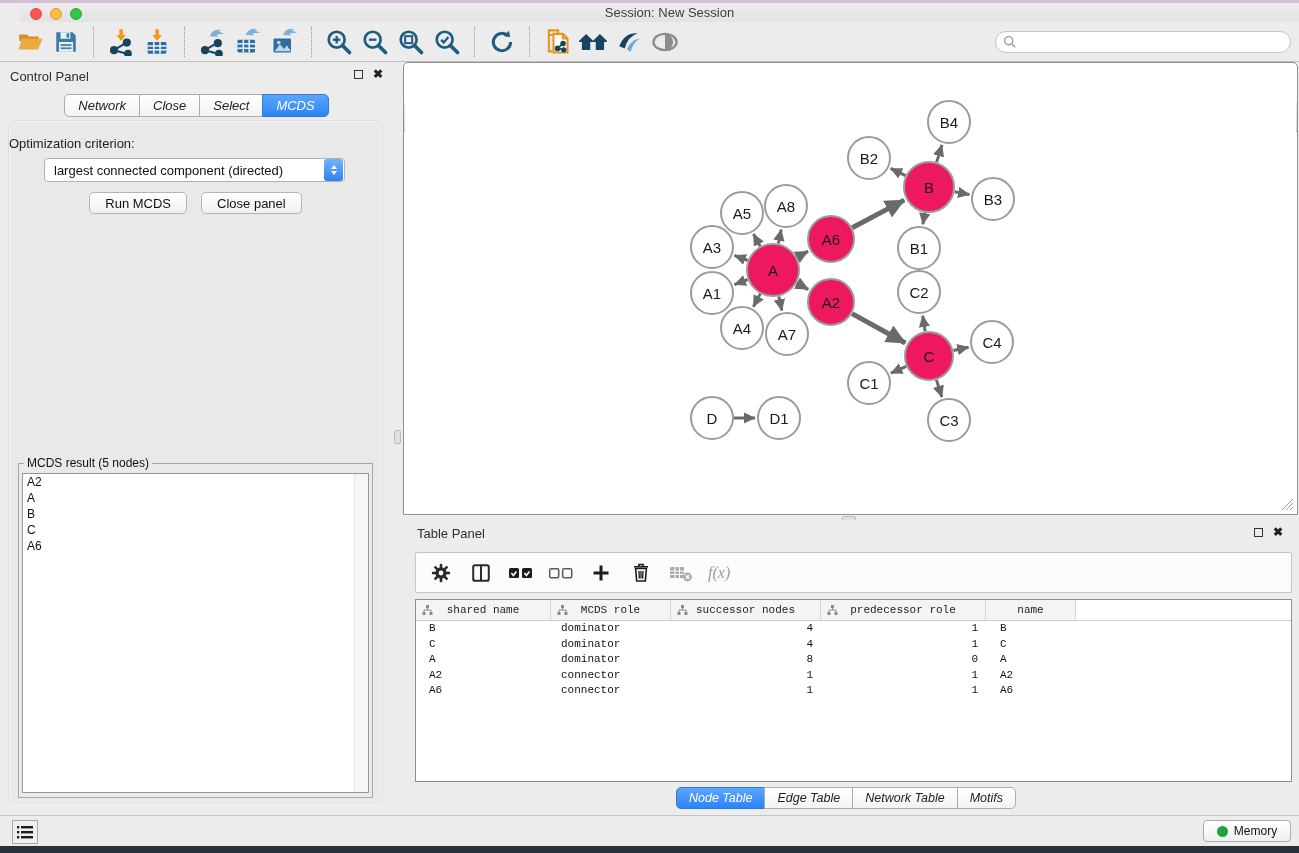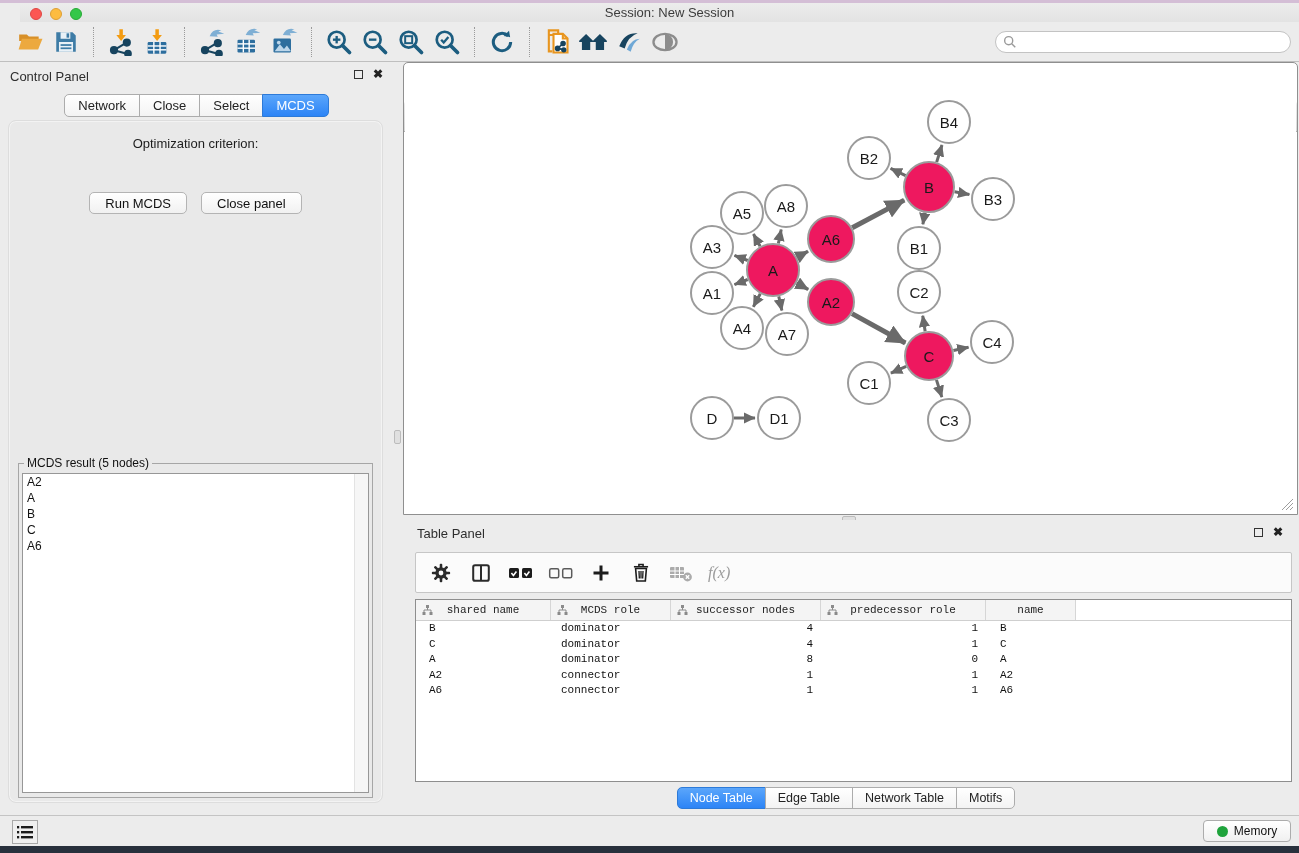--- a/index.html
+++ b/index.html
@@ -38,32 +38,32 @@
   
   .control-panel { position:absolute; left:0; top:62px; width:393px; height:753px; background:#ececec; }
   .panel-header { position:relative; height:28px; }
   .panel-header .ph-title { position:absolute; left:10px; top:7px; font-size:13px; color:#2e2e2e; }
   .ph-icons { position:absolute; right:10px; top:7px; display:flex; gap:10px; align-items:center; }
   .float-box { width:9px; height:9px; border:1.5px solid #333; display:inline-block; }
   .close-x { font-size:12px; font-weight:bold; color:#222; line-height:10px; }
   .seg { display:inline-flex; }
   .seg .tab {
     background:linear-gradient(#ffffff,#f3f3f3); border:1px solid #acacac; margin-left:-1px;
-    font-size:13px; padding:3px 13px; color:#222; cursor:default; white-space:nowrap;
+    font-size:13px; padding:3px 13px; color:#222; cursor:default; white-space:nowrap;font-style:italic;
   }
   .seg .tab:first-child { border-radius:5px 0 0 5px; margin-left:0; }
   .seg .tab:last-child { border-radius:0 5px 5px 0; }
   .seg .tab.selected { background:linear-gradient(#5ba6fb,#2c84f6); border-color:#2d7ad8; color:#fff; }
   .cp-tabs { position:absolute; left:0; right:0; top:32px; text-align:center; }
   .cp-box {
     position:absolute; left:8px; right:10px; top:58px; bottom:12px;
     background:#e9e9e9; border:1px solid #dddddd; border-radius:8px;
     box-shadow:inset 0 0 0 1px #f3f3f3;
   }
-  .opt-label { position:absolute; left:0; right:0; top:15px; text-align:center; font-size:13px; color:#1d1d1d; }
+  .opt-label { position:absolute; left:0; right:0; top:15px; text-align:left; font-size:13px; color:#1d1d1d; }
   .dropdown {
     position:absolute; left:35px; right:37px; top:37px; height:24px;
     background:#fff; border:1px solid #b2b2b2; border-radius:4px;
     display:flex; align-items:center;
   }
   .dropdown .dd-text { flex:1; font-size:13px; padding-left:9px; color:#111; white-space:nowrap; overflow:hidden; }
   .dd-stepper {
     width:19px; height:22px; border-radius:3px; margin-right:1px;
     background:linear-gradient(#73b3fd,#2f80ef);
     display:flex; flex-direction:column; align-items:center; justify-content:center; gap:2px;
@@ -330,20 +330,27 @@
   <div class="cp-tabs">
     <span class="seg">
       <span class="tab">Network</span>
       <span class="tab">Close</span>
       <span class="tab">Select</span>
       <span class="tab selected">MCDS</span>
     </span>
   </div>
   <div class="cp-box">
     <div class="opt-label">Optimization criterion:</div>
+    <div class="dropdown">
+      <span class="dd-text">largest connected component (directed)</span>
+      <span class="dd-stepper">
+        <span class="tri-up"></span>
+          <span class="tri-down"></span>
+      </span>
+    </div>
     <div class="cp-buttons">
       <button class="btn">Run MCDS</button>
       <button class="btn">Close panel</button>
     </div>
     <fieldset class="mcds-fieldset">
       <legend>MCDS result (5 nodes)</legend>
       <div class="mcds-list">
         <div class="mcds-scroll"></div>
       <div class="list-item">A2</div>
           <div class="list-item">A</div>

